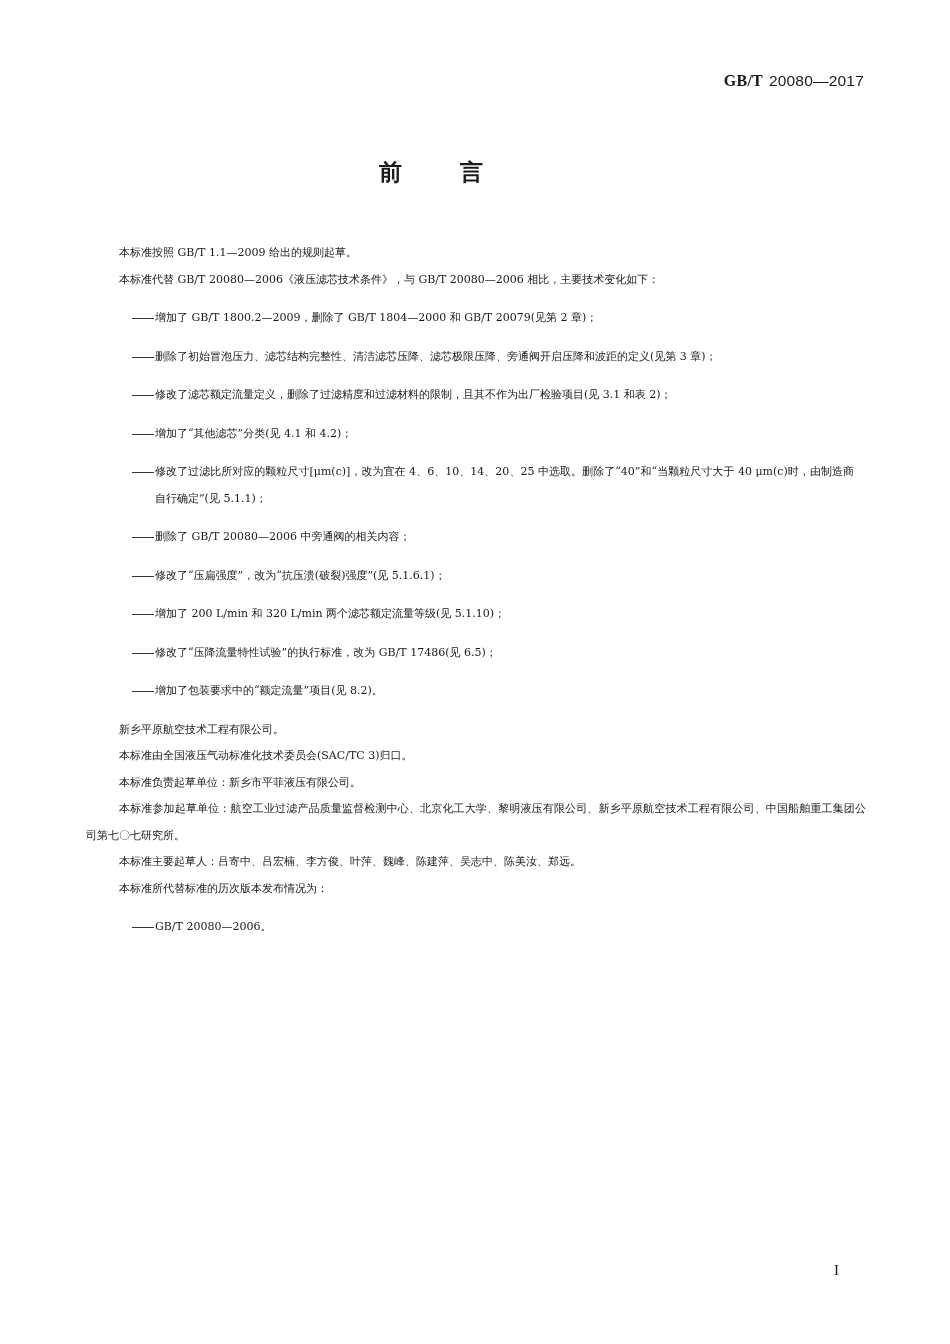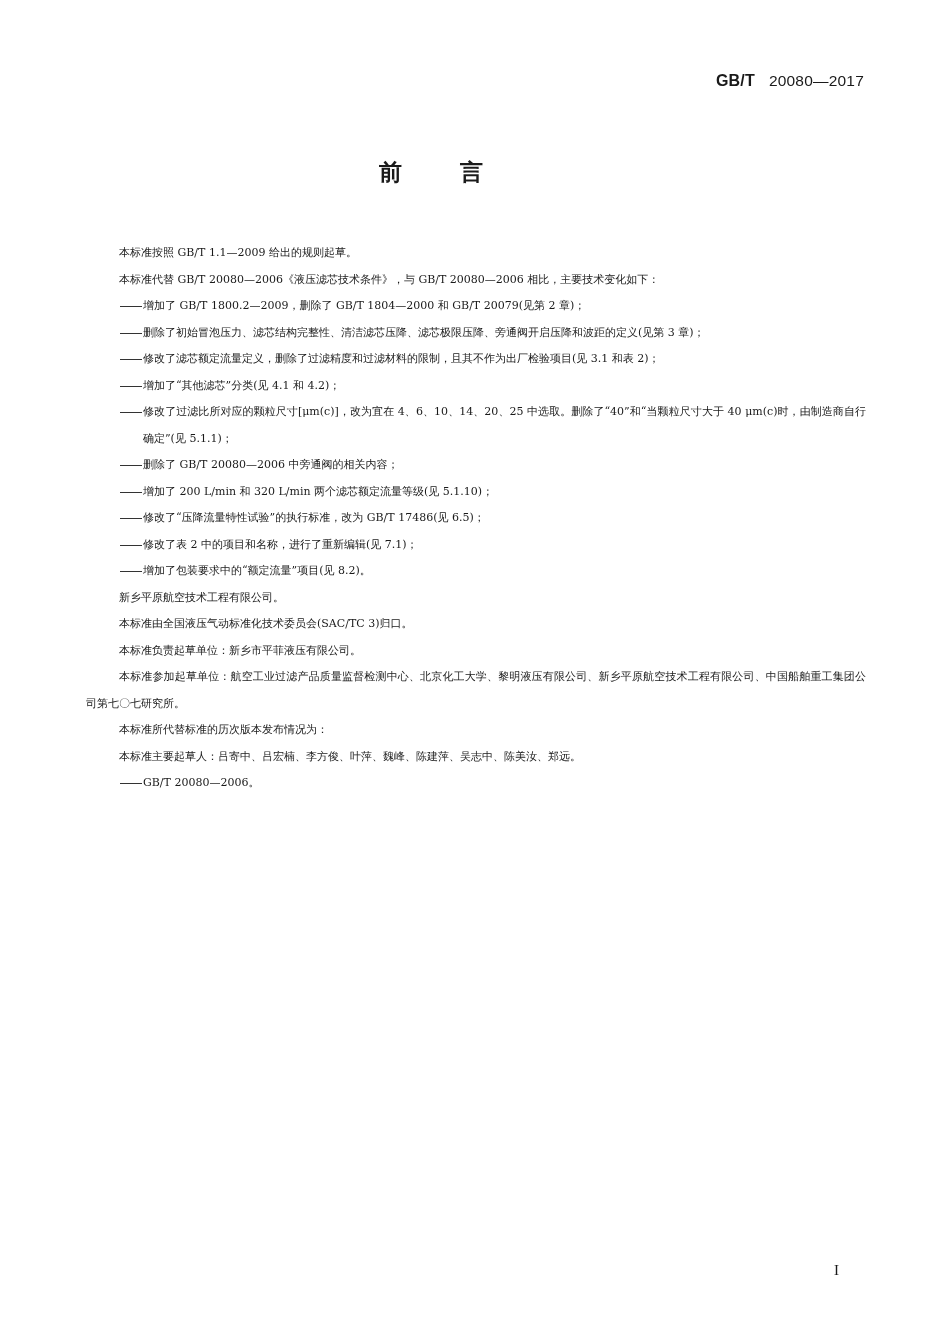--- a/index.html
+++ b/index.html
@@ -1,28 +1,28 @@
 <!DOCTYPE html>
 <html><head>
 <meta charset="utf-8">
 <style>
   html, body { margin: 0; padding: 0; background: #ffffff; }
   body { width: 950px; height: 1344px; position: relative; overflow: hidden;
          font-family: "DejaVu Serif", "Liberation Serif", serif; color: #1a1a1a; }
   .std-code { position: absolute; top: 72px; right: 86px; font-size: 15px; letter-spacing: 0.2px; }
-  .std-code .gb { font-family: Liberation Sans, sans-serif; font-weight: bold; font-size: 16px; }
-  .std-code .num { font-family: "Liberation Sans", sans-serif; font-size: 15.5px; margin-left: 14px; }
+  .std-code .gb { font-family: Liberation Serif, serif; font-weight: bold; font-size: 16px; }
+  .std-code .num { font-family: "Liberation Sans", sans-serif; font-size: 15.5px; margin-left: 6px; }
   .title { position: absolute; top: 157px; left: 0; width: 862px; text-align: center;
            font-family: "DejaVu Sans", sans-serif; font-weight: bold; font-size: 23px; letter-spacing: 0; }
   .title span { display: inline-block; }
   .title .gap { width: 58px; }
   .content { position: absolute; top: 240px; left: 86px; width: 780px;
              font-size: 11px; line-height: 26.5px; }
   .p { margin: 0; text-indent: 33px; text-align: justify; text-align-last: left; }
-  .li { position: relative; margin: 0; padding-left: 57px; text-align: justify; text-align-last: left; }
+  .li { position: relative; margin: 12px; padding-left: 57px; text-align: justify; text-align-last: left; }
   .li .dash { position: absolute; left: 33px; top: 0; width: 24px; }
   .li .dash::before { content: ""; position: absolute; left: 1px; right: 1px; top: 13px; height: 1px; background: #333; }
   .page-num { position: absolute; top: 1262px; left: 834px; font-family: "Liberation Serif", serif; font-size: 15px; }
 </style>
 </head>
 <body>
 
 <div class="std-code">
   <span class="gb">GB/T</span><span class="num">20080—2017</span>
 </div>
@@ -35,31 +35,31 @@
   <p class="p">本标准按照 GB/T 1.1—2009 给出的规则起草。</p>
   <p class="p">本标准代替 GB/T 20080—2006《液压滤芯技术条件》，与 GB/T 20080—2006 相比，主要技术变化如下：</p>
 
   <div>
     <p class="li"><span class="dash"></span><span>增加了 GB/T 1800.2—2009，删除了 GB/T 1804—2000 和 GB/T 20079(见第 2 章)；</span></p>
     <p class="li"><span class="dash"></span><span>删除了初始冒泡压力、滤芯结构完整性、清洁滤芯压降、滤芯极限压降、旁通阀开启压降和波距的定义(见第 3 章)；</span></p>
     <p class="li"><span class="dash"></span><span>修改了滤芯额定流量定义，删除了过滤精度和过滤材料的限制，且其不作为出厂检验项目(见 3.1 和表 2)；</span></p>
     <p class="li"><span class="dash"></span><span>增加了“其他滤芯”分类(见 4.1 和 4.2)；</span></p>
     <p class="li"><span class="dash"></span><span>修改了过滤比所对应的颗粒尺寸[μm(c)]，改为宜在 4、6、10、14、20、25 中选取。删除了“40”和“当颗粒尺寸大于 40 μm(c)时，由制造商自行确定”(见 5.1.1)；</span></p>
     <p class="li"><span class="dash"></span><span>删除了 GB/T 20080—2006 中旁通阀的相关内容；</span></p>
+    <p class="li"><span class="dash"></span><span>修改了“压扁强度”，改为“抗压溃(破裂)强度”(见 5.1.6.1)；</span></p>
     <p class="li"><span class="dash"></span><span>增加了 200 L/min 和 320 L/min 两个滤芯额定流量等级(见 5.1.10)；</span></p>
     <p class="li"><span class="dash"></span><span>修改了“压降流量特性试验”的执行标准，改为 GB/T 17486(见 6.5)；</span></p>
-    <p class="li"><span class="dash"></span><span>修改了表 2 中的项目和名称，进行了重新编辑(见 7.1)；</span></p>
     <p class="li"><span class="dash"></span><span>增加了包装要求中的“额定流量”项目(见 8.2)。</span></p>
   </div>
 
   <p class="p">新乡平原航空技术工程有限公司。</p>
   <p class="p">本标准由全国液压气动标准化技术委员会(SAC/TC 3)归口。</p>
   <p class="p">本标准负责起草单位：新乡市平菲液压有限公司。</p>
   <p class="p">本标准参加起草单位：航空工业过滤产品质量监督检测中心、北京化工大学、黎明液压有限公司、新乡平原航空技术工程有限公司、中国船舶重工集团公司第七〇七研究所。</p>
+  <p class="p">本标准主要起草人：吕寄中、吕宏楠、李方俊、叶萍、魏峰、陈建萍、吴志中、陈美汝、郑远。</p>
   <p class="p">本标准所代替标准的历次版本发布情况为：</p>
-  <p class="p">本标准主要起草人：吕寄中、吕宏楠、李方俊、叶萍、魏峰、陈建萍、吴志中、陈美汝、郑远。</p>
 
   <div>
     <p class="li"><span class="dash"></span><span>GB/T 20080—2006。</span></p>
   </div>
 </div>
 
 <div class="page-num">I</div>
 
 </body></html>

